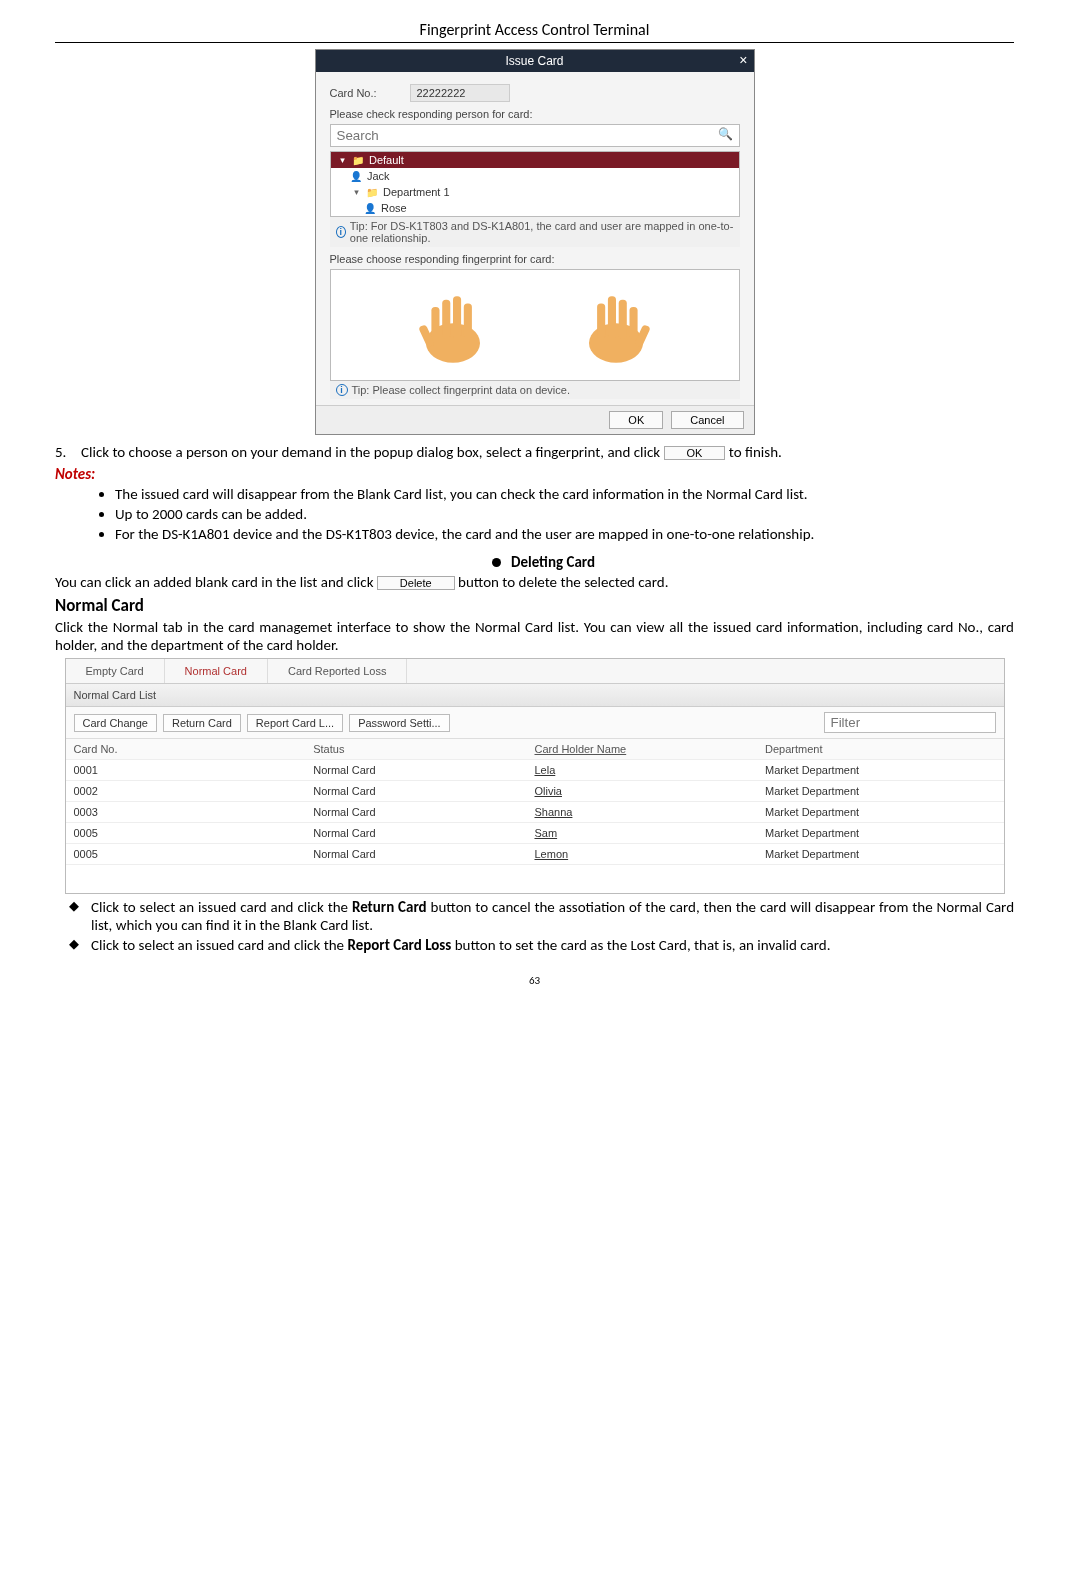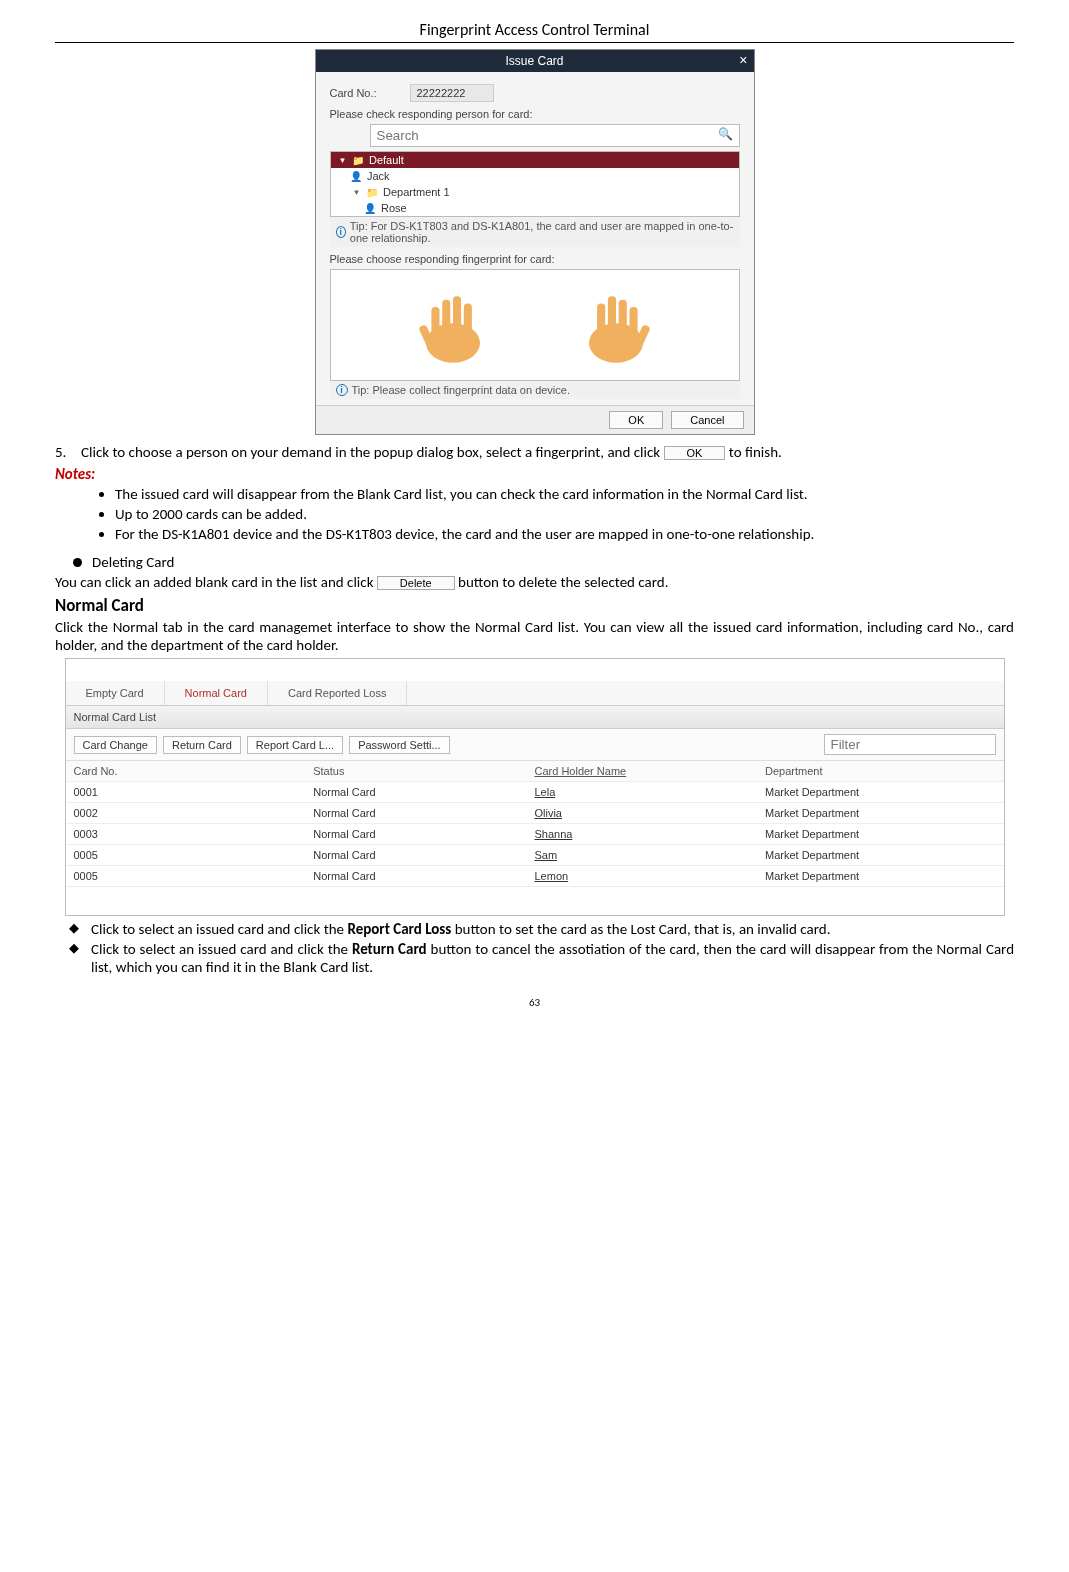--- a/index.html
+++ b/index.html
@@ -17,24 +17,24 @@
   .pgnum { text-align: center; margin-top: 20px; font-size: 11px; }
 
   
   .dialog-wrap { display: flex; justify-content: center; margin: 2px 0 8px 0; }
   .dialog { width: 440px; border: 1px solid #888; background: #f4f4f4; font-family: Arial, sans-serif; font-size: 11px; color: #333; }
   .dlg-title { background: #1f2a3a; color: #fff; padding: 4px 8px; text-align: center; position: relative; font-size: 12px; }
   .dlg-close { position: absolute; right: 6px; top: 2px; font-size: 14px; cursor: pointer; }
   .dlg-body { padding: 8px 14px 6px 14px; }
   .dlg-row { display: flex; align-items: center; margin: 4px 0; }
   .dlg-label { width: 80px; color: #444; }
-  .dlg-disp { background: #e8e8e8; border: 1px solid #ccc; padding: 2px 6px; width: 84px; font-size: 11px; }
+  .dlg-disp { background: #e8e8e8; border: 1px solid #ccc; padding: 2px 6px; width: 100px; font-size: 11px; }
   .dlg-text { color: #444; margin: 6px 0 4px 0; }
   .dlg-search { width: 100%; border: 1px solid #bbb; background: #fff; padding: 3px 22px 3px 6px; color: #999; position: relative; }
-  .dlg-search-wrap { position: relative; margin-left: 40px; }
+  .dlg-search-wrap { position: relative; }
   .dlg-search-ico { position: absolute; right: 6px; top: 3px; color: #888; font-size: 12px; }
   .dlg-tree { border: 1px solid #bbb; background: #fff; margin-top: 4px; }
   .dlg-trow { display: flex; align-items: center; padding: 2px 6px; gap: 4px; }
   .dlg-trow.sel { background: #7a1a26; color: #fff; }
   .tw { width: 12px; text-align: center; color: #666; font-size: 9px; }
   .ico-folder::before { content: "📁"; font-size: 10px; }
   .ico-person::before { content: "👤"; font-size: 10px; color: #3a74b8; }
   .dlg-trow.sel .tw { color: #fff; }
   .dlg-trow.ind1 { padding-left: 20px; }
   .dlg-trow.ind2 { padding-left: 34px; }
@@ -46,32 +46,32 @@
   .dlg-btn { background: #fafafa; border: 1px solid #aaa; padding: 2px 18px; font-size: 11px; cursor: pointer; }
 
   
   .num-item { text-align: justify; margin: 4px 0; }
   .num-item .num { display: inline-block; width: 26px; }
   .inline-btn { display: inline-block; background: #fafafa; border: 1px solid #aaa; padding: 0px 22px; font-size: 11px; vertical-align: middle; font-family: Arial, sans-serif; }
   .notes-lbl { color: #c00000; font-style: italic; font-weight: bold; margin: 4px 0 2px 0; }
   ul.notes { margin: 0 0 8px 0; padding-left: 60px; }
   ul.notes li { margin: 2px 0; text-align: justify; }
   .solid-bullet { list-style: disc; }
-  .sec-lead { display: flex; align-items: center; gap: 10px; font-weight: normal; margin: 10px 0 2px 18px; }
+  .sec-lead { display: flex; align-items: center; gap: 10px; font-weight: bold; margin: 10px 0 2px 18px; justify-content: center; }
   .sec-lead .dot { width: 9px; height: 9px; background: #000; border-radius: 50%; }
   .para { text-align: justify; margin: 2px 0; }
   .h3 { font-weight: bold; font-size: 17px; margin: 4px 0 2px 0; }
   ul.diamond { list-style: none; padding-left: 36px; margin: 4px 0; }
   ul.diamond li { position: relative; margin: 2px 0; text-align: justify; }
   ul.diamond li::before { content: "◆"; position: absolute; left: -22px; top: 0; font-size: 13px; }
   b { font-weight: bold; }
 
   
   .tbl-wrap { border: 1px solid #bbb; margin: 4px auto; width: 940px; font-family: Arial, sans-serif; font-size: 11px; color: #333; }
-  .tbl-tabs { display: flex; background: #f7f7f7; border-bottom: 1px solid #ccc; margin-top: 22px; }
+  .tbl-tabs { display: flex; background: #f7f7f7; border-bottom: 1px solid #ccc; }
   .tbl-tab { padding: 6px 20px; color: #555; border-right: 1px solid #ddd; cursor: pointer; }
   .tbl-tab.active { color: #b03030; }
   .tbl-listhdr { background: linear-gradient(#f3f3f3,#e5e5e5); padding: 5px 8px; color: #444; border-bottom: 1px solid #ccc; }
   .tbl-toolbar { display: flex; gap: 6px; padding: 5px 8px; background: #fafafa; border-bottom: 1px solid #ddd; align-items: center; }
   .tbl-tbtn { background: #fdfdfd; border: 1px solid #bbb; padding: 2px 8px; cursor: pointer; }
   .tbl-filter { margin-left: auto; border: 1px solid #bbb; background: #fff; padding: 2px 6px; width: 172px; color: #999; }
   .tbl-hrow, .tbl-row { display: flex; padding: 4px 8px; border-bottom: 1px solid #eee; }
   .tbl-hrow { color: #555; background: #fafafa; }
   .c1 { width: 26%; }
   .c2 { width: 24%; }
@@ -238,21 +238,21 @@
       <div class="c1">0005</div>
       <div class="c2">Normal Card</div>
       <div class="c3">Lemon</div>
       <div class="c4">Market Department</div>
     </div>
     <div class="tbl-blank"></div>
   </div>
 
   <ul class="diamond">
     <li>
+      <span>Click to select an issued card and click the </span><b>Return Card</b><span> button to cancel the assotiation of the card, then the card will disappear from the Normal Card list, which you can find it in the Blank Card list.</span>
+    </li>
+    <li>
       <span>Click to select an issued card and click the </span><b>Report Card Loss</b><span> button to set the card as the Lost Card, that is, an invalid card.</span>
     </li>
-    <li>
-      <span>Click to select an issued card and click the </span><b>Return Card</b><span> button to cancel the assotiation of the card, then the card will disappear from the Normal Card list, which you can find it in the Blank Card list.</span>
-    </li>
   </ul>
 
   <div class="pgnum">63</div>
 </div>
 
 </body></html>

